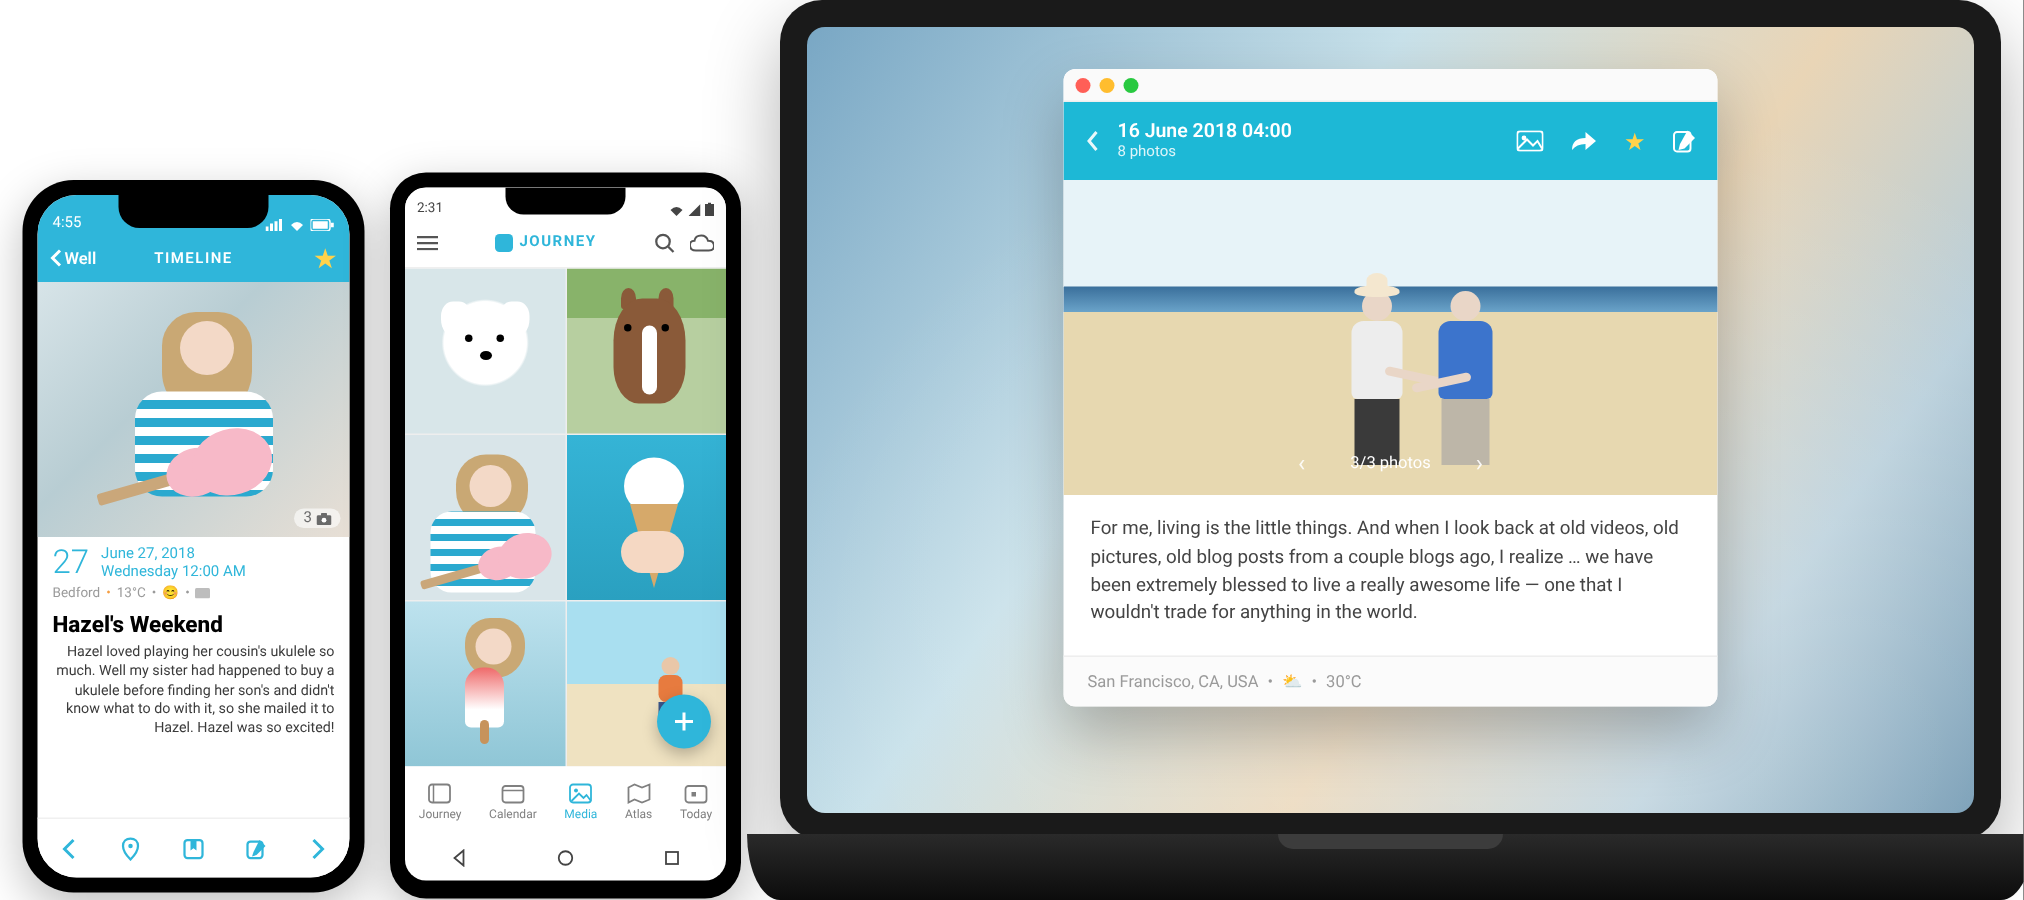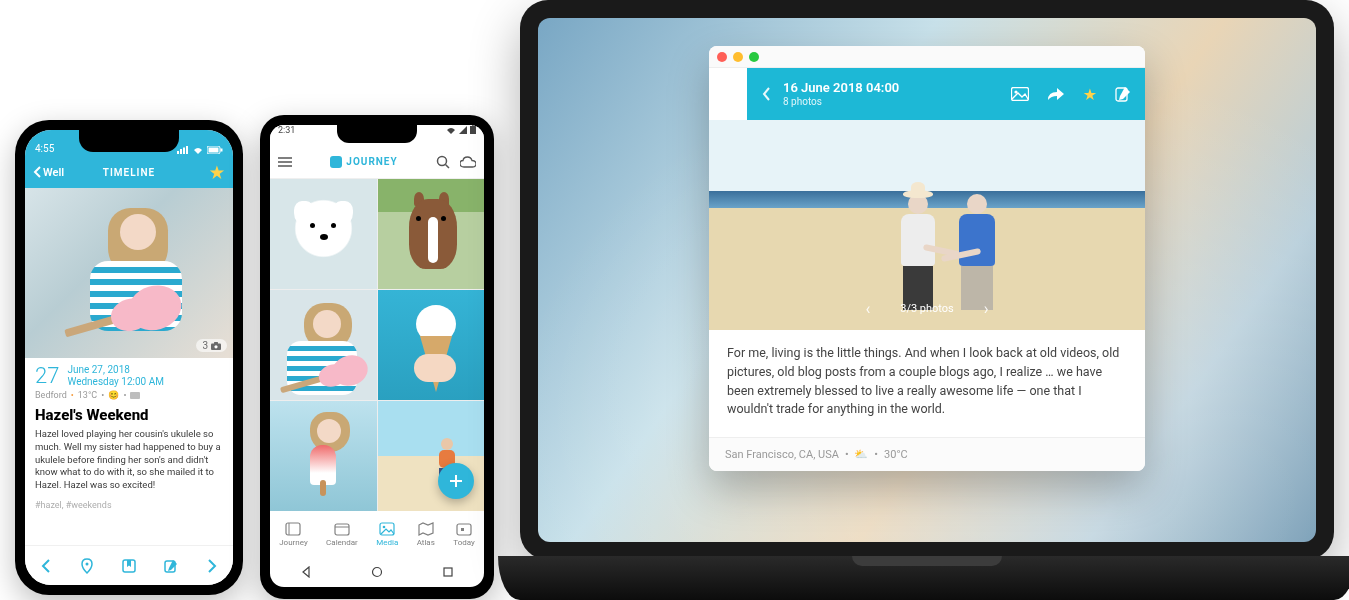--- a/index.html
+++ b/index.html
@@ -71,21 +71,21 @@
     border-radius: 10px; padding: 1px 6px; font-size:10px;
     display:flex; align-items:center; gap:3px;
   }
   .entry-meta {
     padding: 6px 10px 2px; display:flex; gap:8px; align-items:center;
   }
   .entry-meta .daynum { font-size:22px; color:#2fb6da; font-weight:300; line-height:1; }
   .entry-meta .dateblock { display:flex; flex-direction:column; color:#2fb6da; font-size:10px; line-height:1.2;}
   .entry-submeta { padding: 0 10px; color:#9a9a9a; font-size:9px; display:flex; align-items:center; gap:4px;}
   .entry-title { padding: 6px 10px 2px; font-size:15px; font-weight:800; }
-  .entry-body { padding: 2px 10px; font-size:9.5px; color:#3b3b3b; line-height:1.35;}
+  .entry-body { padding: 2px 10px; font-size:9.5px; color:#3b3b3b; line-height:1.35;text-align:right;}
   .entry-tags { padding: 6px 10px 0; font-size:9px; color:#adadad; }
   .iphone-bottombar {
     margin-top:auto; height:40px; border-top:1px solid #f0f0f0;
     display:flex; align-items:center; justify-content:space-around; color:#2fb6da;
     background:#fff;
   }
   .iphone-bottombar .ico { width:20px; height:20px; display:flex; align-items:center; justify-content:center; }
 
   
   .android {
@@ -95,21 +95,21 @@
     box-shadow: 0 10px 30px rgba(0,0,0,.25);
   }
   .android-screen {
     width:100%; height:100%; background:#fff; border-radius:14px; overflow:hidden;
     display:flex; flex-direction:column; position:relative;
   }
   .android-notch { position:absolute; top:0; left:50%; transform:translateX(-50%);
     width:80px; height:18px; background:#000; border-bottom-left-radius:12px; border-bottom-right-radius:12px; z-index:5;}
   .android-statusbar {
     height:20px; background:#fff; color:#444; font-size:9px;
-    display:flex; align-items:flex-start; justify-content:space-between; padding:0 8px 1px;
+    display:flex; align-items:flex-end; justify-content:space-between; padding:0 8px 1px;
   }
   .android-header {
     height:34px; display:flex; align-items:center; justify-content:space-between;
     padding:0 8px; border-bottom:1px solid #efefef;
   }
   .android-header .brand { display:flex; align-items:center; gap:4px; color:#2fb6da; font-size:10px; font-weight:700; letter-spacing:1px;}
   .android-header .brand-logo { width:12px;height:12px;background:#2fb6da;border-radius:3px;display:inline-block;}
   .android-header .left,.android-header .right{display:flex;align-items:center;gap:10px;color:#555;}
   .grid {
     flex:1; display:grid; grid-template-columns:1fr 1fr; gap:1px; background:#eee; overflow:hidden;
@@ -188,21 +188,21 @@
   }
   .mac-window {
     width:436px; background:#fff; border-radius:8px; overflow:hidden;
     box-shadow:0 18px 40px rgba(0,0,0,.25);
   }
   .mac-titlebar{height:22px;background:#fafafa;border-bottom:1px solid #eee;display:flex;align-items:center;padding:0 8px;gap:6px;}
   .dot{width:10px;height:10px;border-radius:50%;}
   .dot.r{background:#ff5f57;} .dot.y{background:#ffbd2e;} .dot.g{background:#28c940;}
   .entry-header {
     background:#1db8d6; color:#fff; height:52px; display:flex; align-items:center;
-    padding:0 14px; gap:12px;margin-left:38px;
+    padding:0 14px; gap:12px;
   }
   .entry-header .backchev{font-size:18px;opacity:.9;}
   .entry-header .meta{display:flex;flex-direction:column;line-height:1.2;}
   .entry-header .date{font-size:13px;font-weight:600;}
   .entry-header .sub{font-size:10px;opacity:.85;}
   .entry-header .actions{margin-left:auto;display:flex;gap:18px;align-items:center;font-size:16px;}
   .entry-header .actions .star{color:#ffd24a;}
   .entry-photo {
     height:210px; position:relative; overflow:hidden;
     background:linear-gradient(#e7f3f8 0 34%, #3f77a5 34% 42%, #e7d8b0 42% 100%);
@@ -303,21 +303,20 @@
       <span>13°C</span>
       <span>•</span>
       <span>😊</span>
       <span>•</span>
       <svg width="10" height="7" viewBox="0 0 10 7">
           <rect width="10" height="7" rx="1" fill="#bdbdbd"></rect>
         </svg>
     </div>
     <div class="entry-title">Hazel's Weekend</div>
     <div class="entry-body">Hazel loved playing her cousin's ukulele so much. Well my sister had happened to buy a ukulele before finding her son's and didn't know what to do with it, so she mailed it to Hazel. Hazel was so excited!</div>
-    <div class="entry-tags">#hazel, #weekends</div>
 
     <div class="iphone-bottombar">
       <span class="ico">
           <svg width="10" height="14" viewBox="0 0 10 14">
             <path d="M8 1 L2 7 L8 13" stroke="#2fb6da" stroke-width="2" fill="none"></path>
           </svg>
         </span>
       <span class="ico">
           <svg width="16" height="16" viewBox="0 0 16 16">
             <path d="M8 1 C5 1 3 3 3 6 C3 10 8 15 8 15 C8 15 13 10 13 6 C13 3 11 1 8 1 Z" fill="none" stroke="#2fb6da" stroke-width="1.5"></path>

